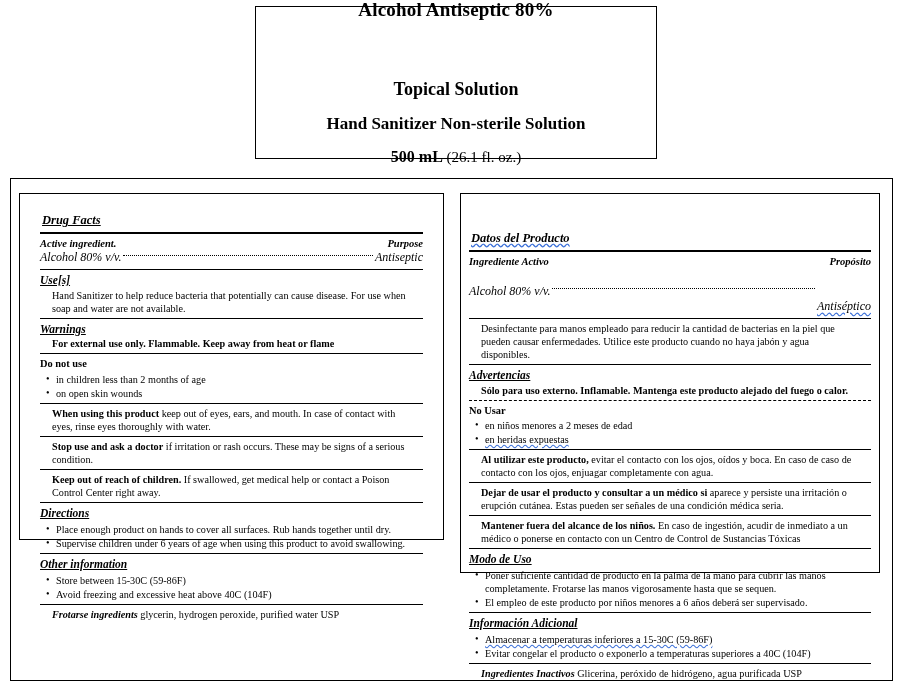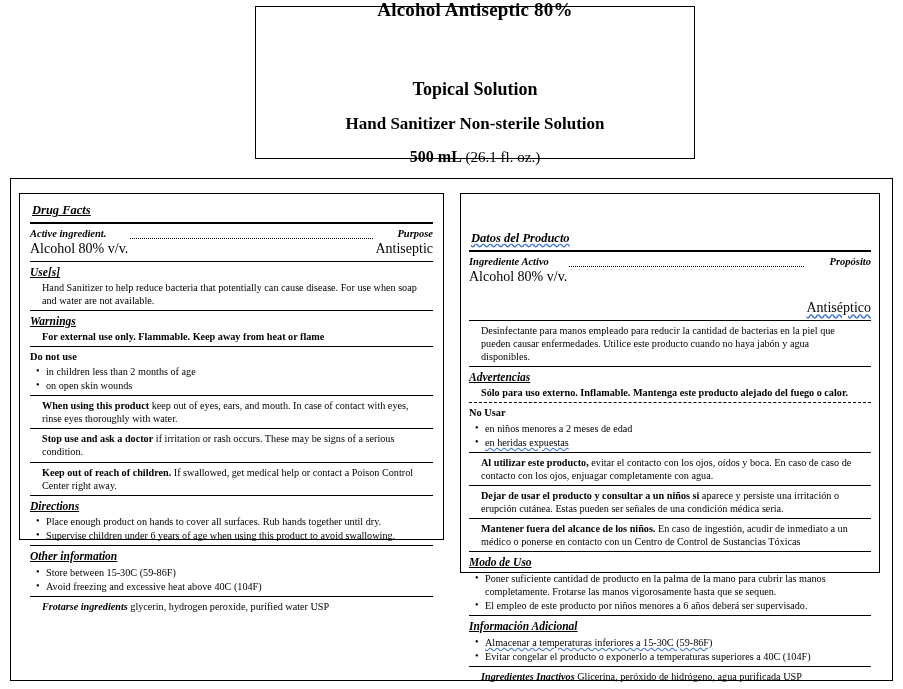--- a/index.html
+++ b/index.html
@@ -14,21 +14,21 @@
     color: #000;
     position: relative;
     overflow: hidden;
   }
 
   
   .title-panel {
     position: absolute;
     left: 255px;
     top: 6px;
-    width: 440px;
+    width: 402px;
     height: 153px;
     border: 1px solid #000;
     box-sizing: border-box;
     display: flex;
     flex-direction: column;
     align-items: center;
     justify-content: center;
     gap: 14px;
   }
   .title-panel .l1 {
@@ -66,21 +66,21 @@
     position: absolute;
     border: 1px solid #000;
     box-sizing: border-box;
     background: #fff;
   }
   .panel-left {
     left: 8px;
     top: 14px;
     width: 425px;
     height: 347px;
-    padding: 2px;
+    padding: 12px;
   }
   .panel-right {
     left: 449px;
     top: 14px;
     width: 420px;
     height: 380px;
   }
 
   .inner {
     padding: 5px 8px 4px 8px;
@@ -118,22 +118,23 @@
   .flexrow {
     display: flex;
     justify-content: space-between;
     align-items: baseline;
   }
   .bi { font-weight: bold; font-style: italic; }
   .b  { font-weight: bold; }
 
   .ing-line {
     display: flex;
-    align-items: flex-start;
-    font-size: 14px;
+    align-items: center;
+    font-size: 12px;
+    font-style: italic;
   }
   .ing-line .dots {
     flex: 1;
     border-bottom: 1px dotted #000;
     margin: 0 2px 2px 2px;
     position: relative;
     top: -2px;
   }
 
   ul.bul {
@@ -254,21 +255,21 @@
       <div class="b" style="font-size:10.4px;">No Usar</div>
       <ul class="bul">
         <li>en niños menores a 2 meses de edad</li>
         <li class="wavy">en heridas expuestas</li>
       </ul>
       <div class="row-line"></div>
 
       <div class="p tight"><span class="b">Al utilizar este producto,</span><span> evitar el contacto con los ojos, oídos y boca. En caso de caso de contacto con los ojos, enjuagar completamente con agua.</span></div>
       <div class="row-line"></div>
 
-      <div class="p tight"><span class="b">Dejar de usar el producto y consultar a un niños si</span><span> aparece y persiste una irritación o erupción cutánea. Estas pueden ser señales de una condición médica seria.</span></div>
+      <div class="p tight"><span class="b">Dejar de usar el producto y consultar a un médico si</span><span> aparece y persiste una irritación o erupción cutánea. Estas pueden ser señales de una condición médica seria.</span></div>
       <div class="row-line"></div>
 
       <div class="p tight"><span class="b">Mantener fuera del alcance de los niños.</span><span> En caso de ingestión, acudir de inmediato a un médico o ponerse en contacto con un Centro de Control de Sustancias Tóxicas</span></div>
       <div class="row-line"></div>
 
       <div class="sec-title">Modo de Uso</div>
       <ul class="bul">
         <li>Poner suficiente cantidad de producto en la palma de la mano para cubrir las manos completamente. Frotarse las manos vigorosamente hasta que se sequen.</li>
         <li>El empleo de este producto por niños menores a 6 años deberá ser supervisado.</li>
       </ul>

